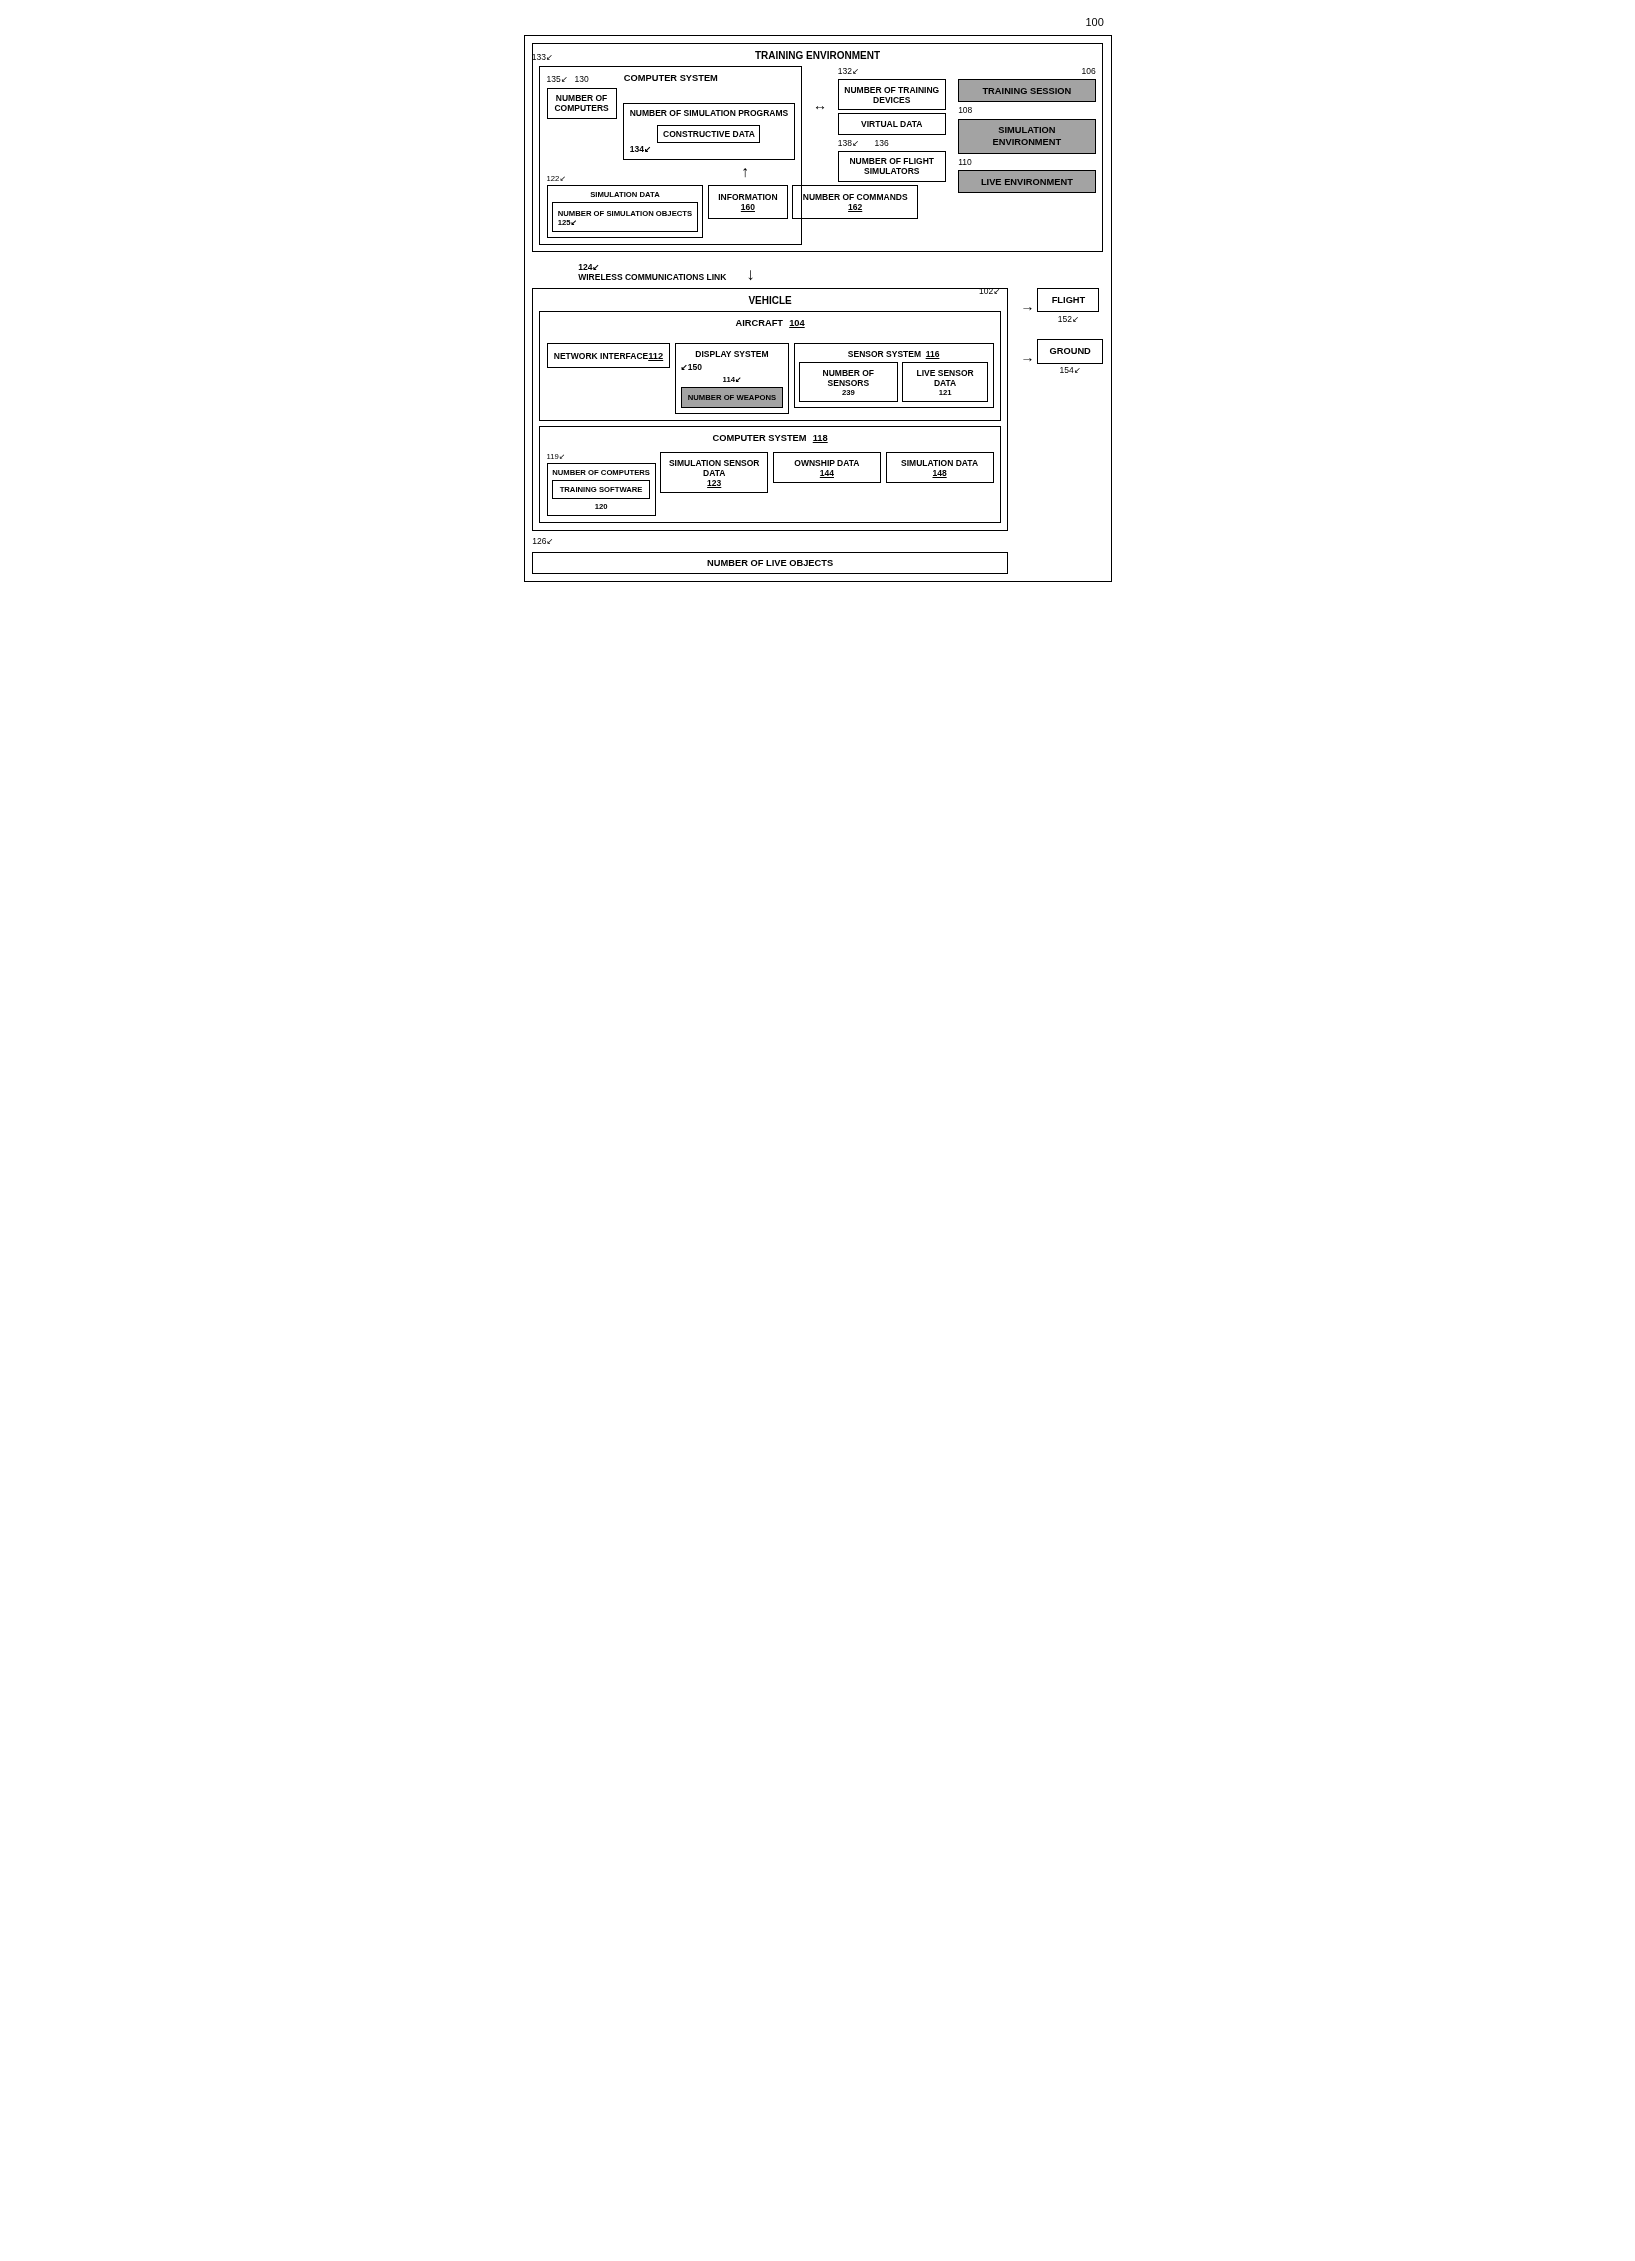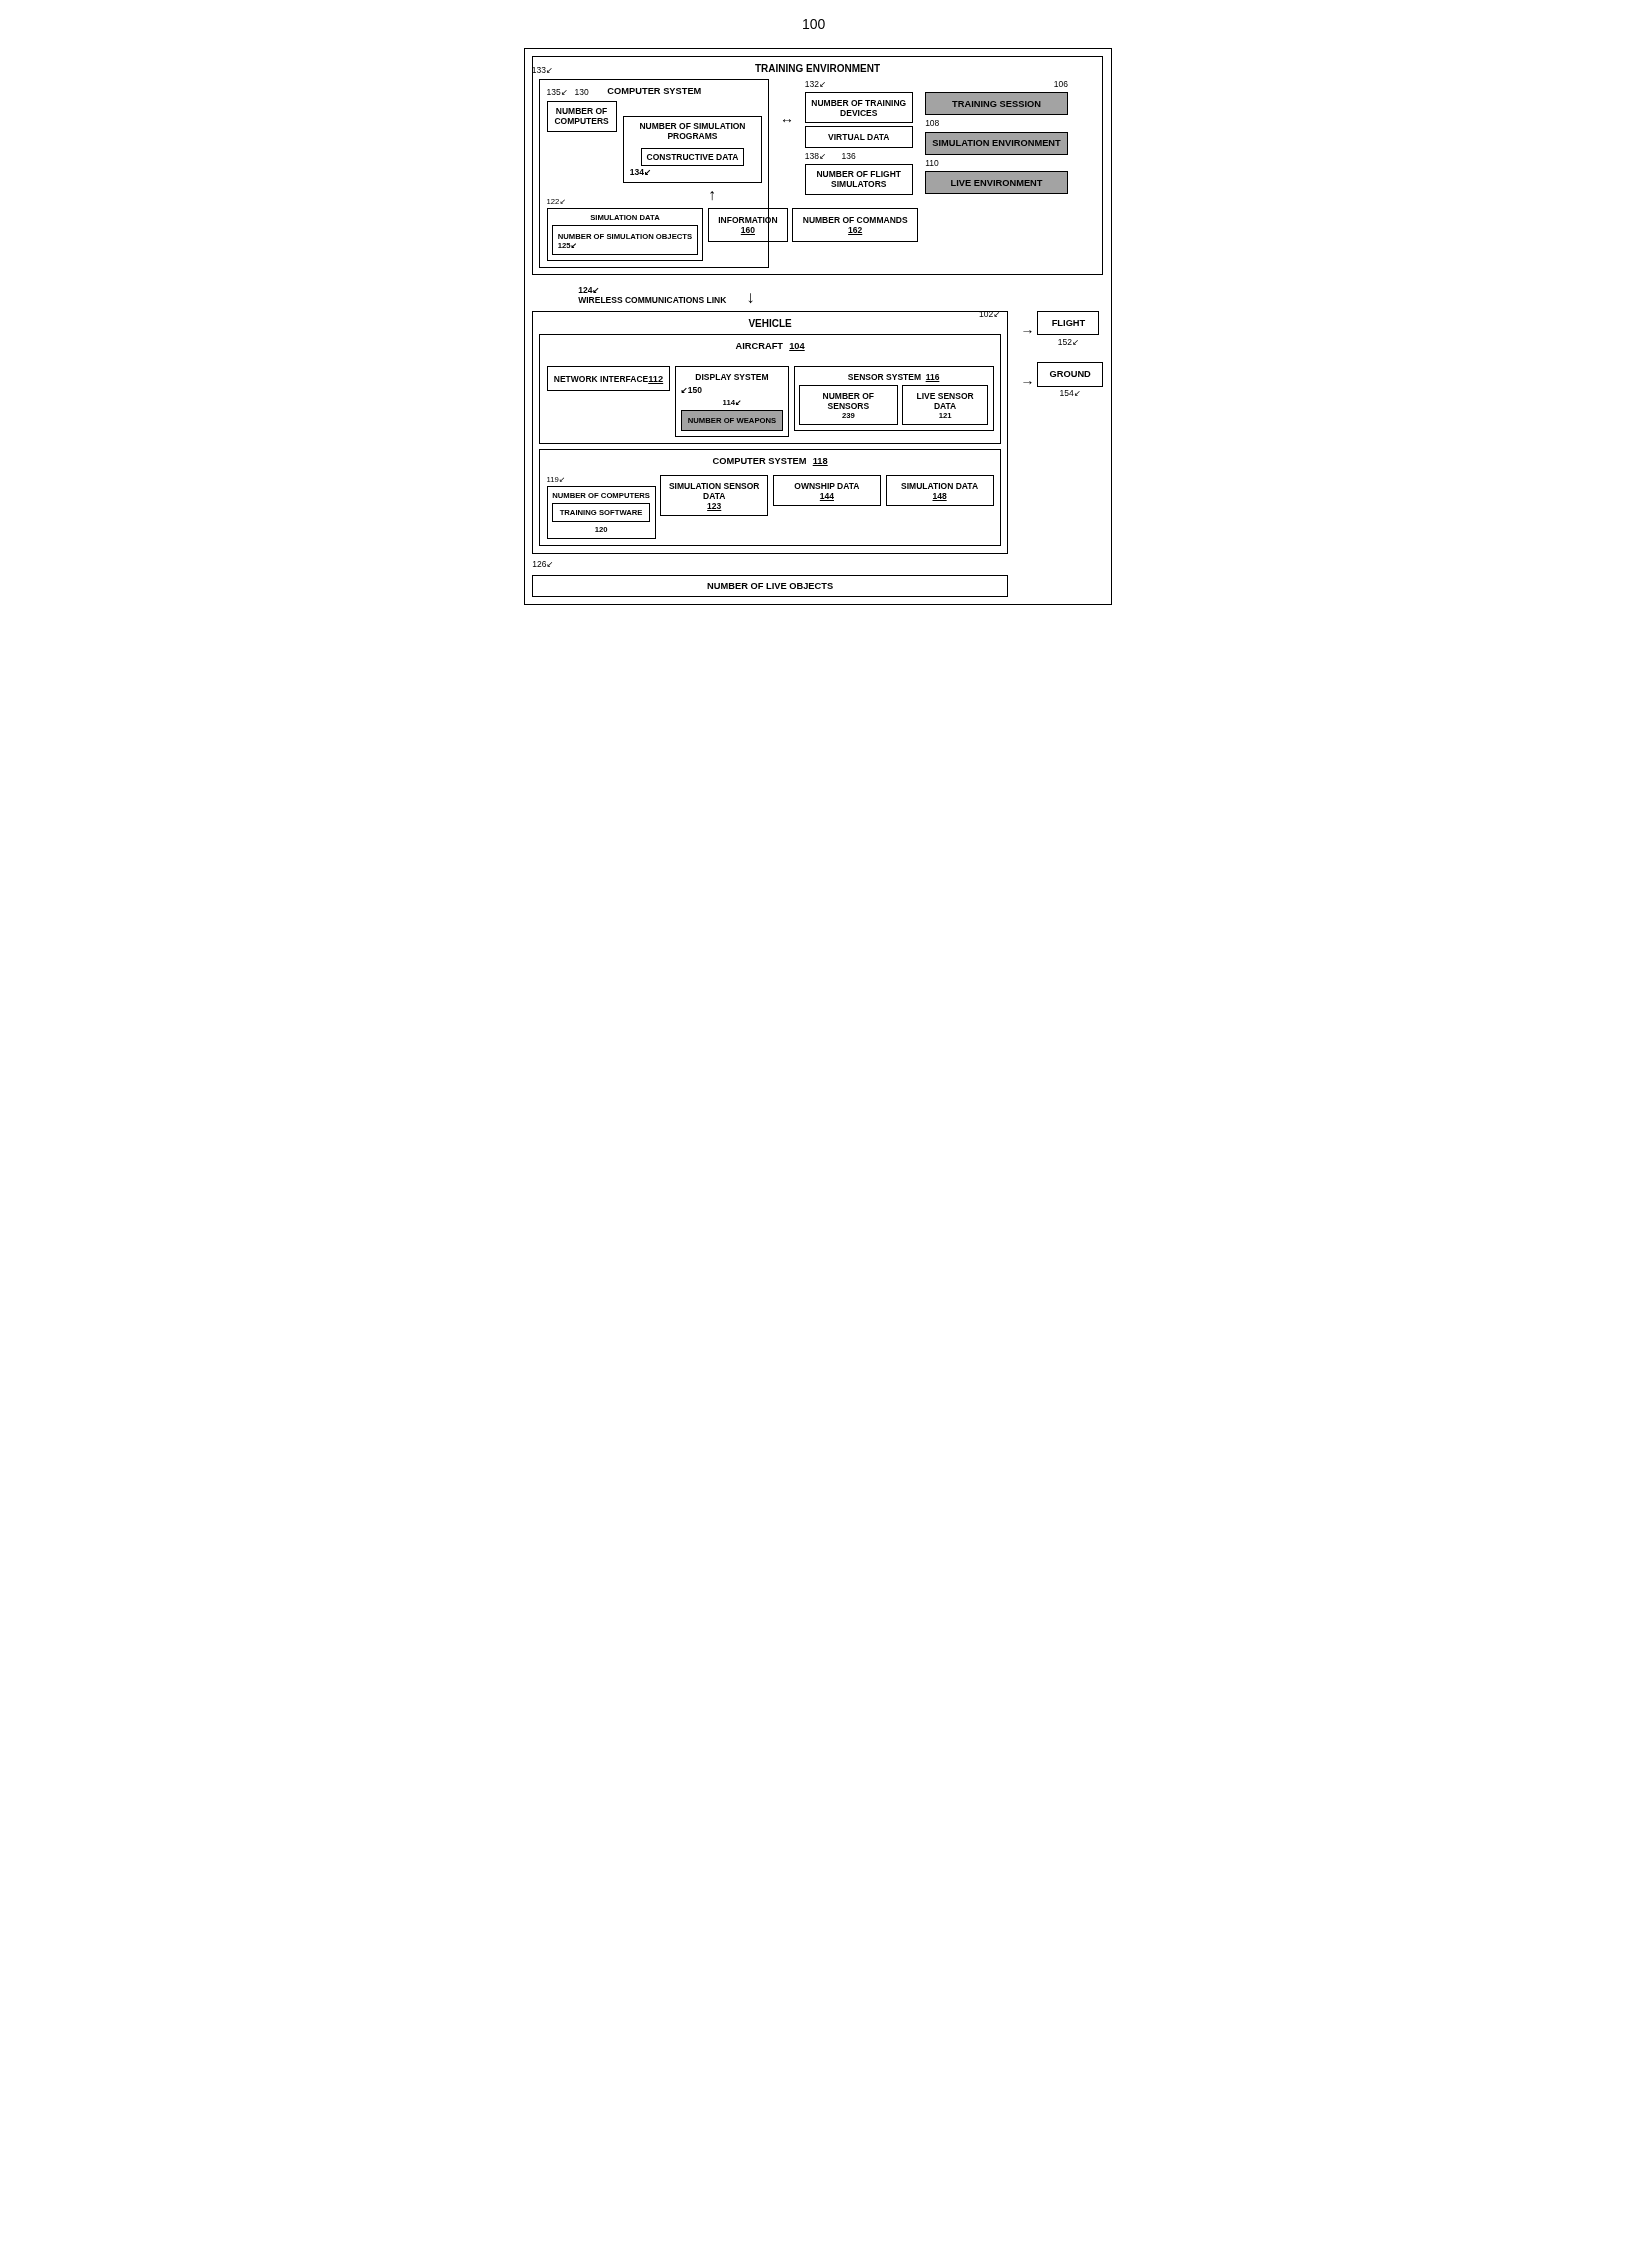--- a/index.html
+++ b/index.html
@@ -25,23 +25,23 @@
       font-size: 9.3px;
       font-weight: bold;
       line-height: 1.3;
       position: relative;
     }
     .underline {
       text-decoration: underline;
     }
     
     .top-ref {
-      text-align: center;
-      font-size: 14px;
-      margin-bottom: 16px;
+      text-align: right;
+      font-size: 11px;
+      margin-bottom: 7px;
       padding-right: 7.7px;
     }
 
     
     .outer-wrapper {
       border: 1.5px solid #000;
       padding: 7.7px;
       position: relative;
     }
 
@@ -344,21 +344,21 @@
     <span>100</span>
   </div>
 
   <div class="outer-wrapper">
 
     <div class="training-env">
       <div class="training-env-label">TRAINING ENVIRONMENT</div>
 
       <div class="row" style="align-items:flex-start;">
 
-        <div style="position:relative; flex:none; width:230px;">
+        <div style="position:relative; flex:none; width:263px;">
 
           <div style="position:absolute; top:-14px; left:-7.7px; font-size:8.5px;">133↙</div>
           <div class="comp-sys-outer">
             <div class="comp-sys-label">COMPUTER SYSTEM</div>
 
             <div class="row" style="align-items:flex-start; gap:6.2px;">
 
               <div style="position:relative; flex:none; width:70px;">
                 <div style="font-size:8.5px; position:absolute; top:-14px; left:0;">135↙</div>
                 <div style="font-size:8.5px; position:absolute; top:-14px; left:28px;">130</div>

